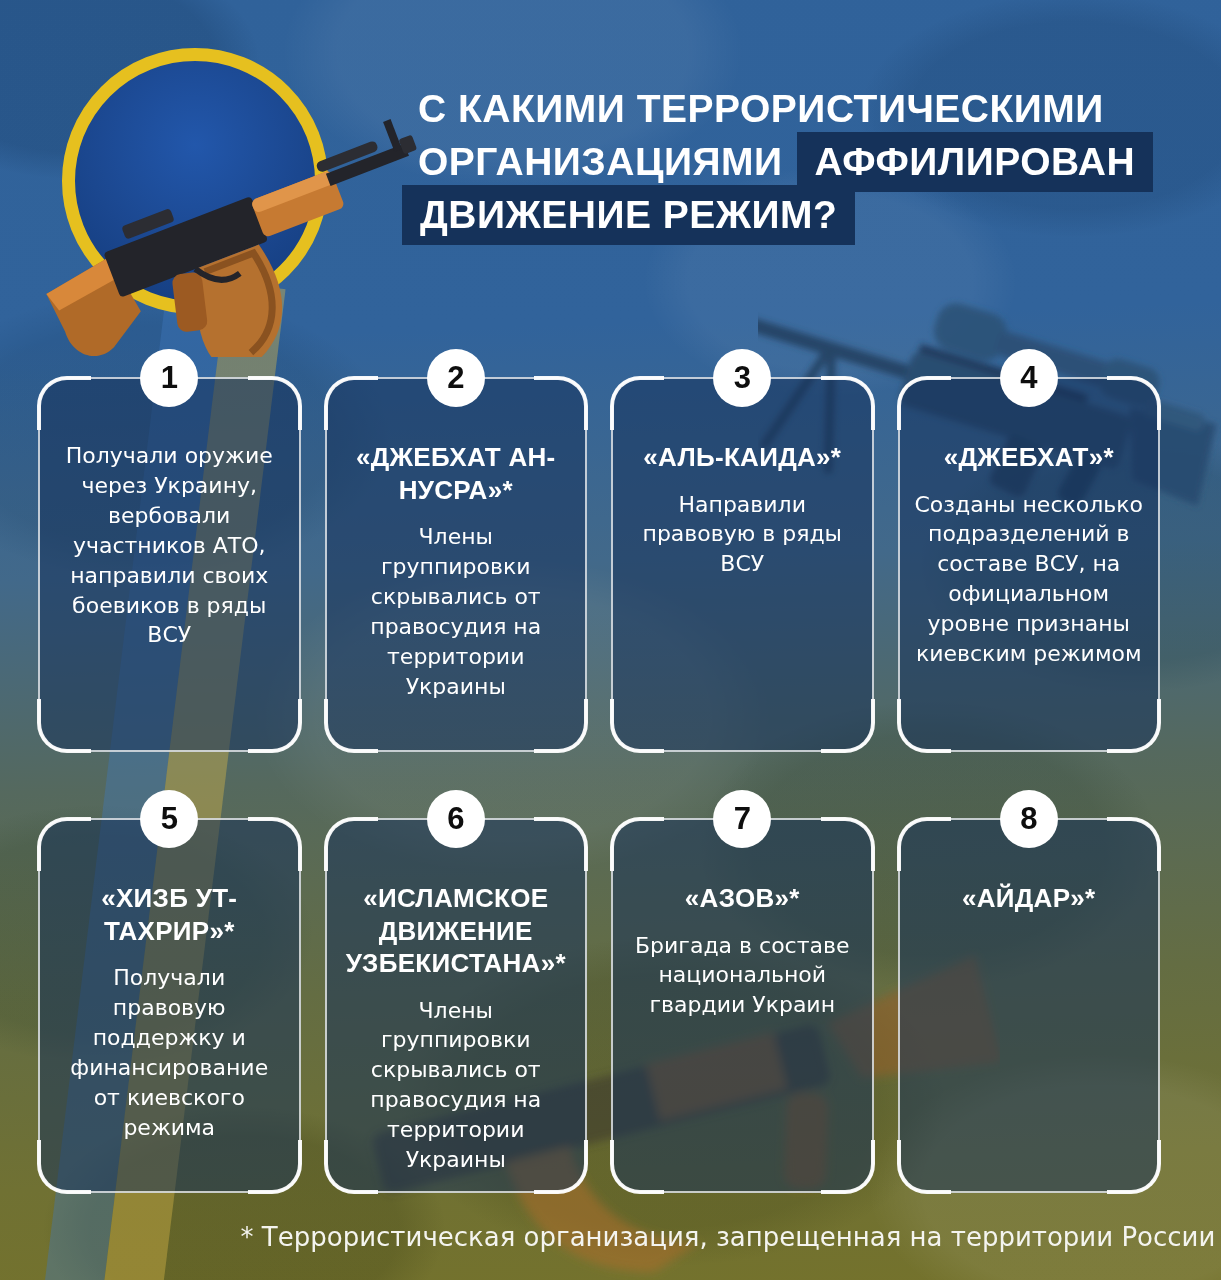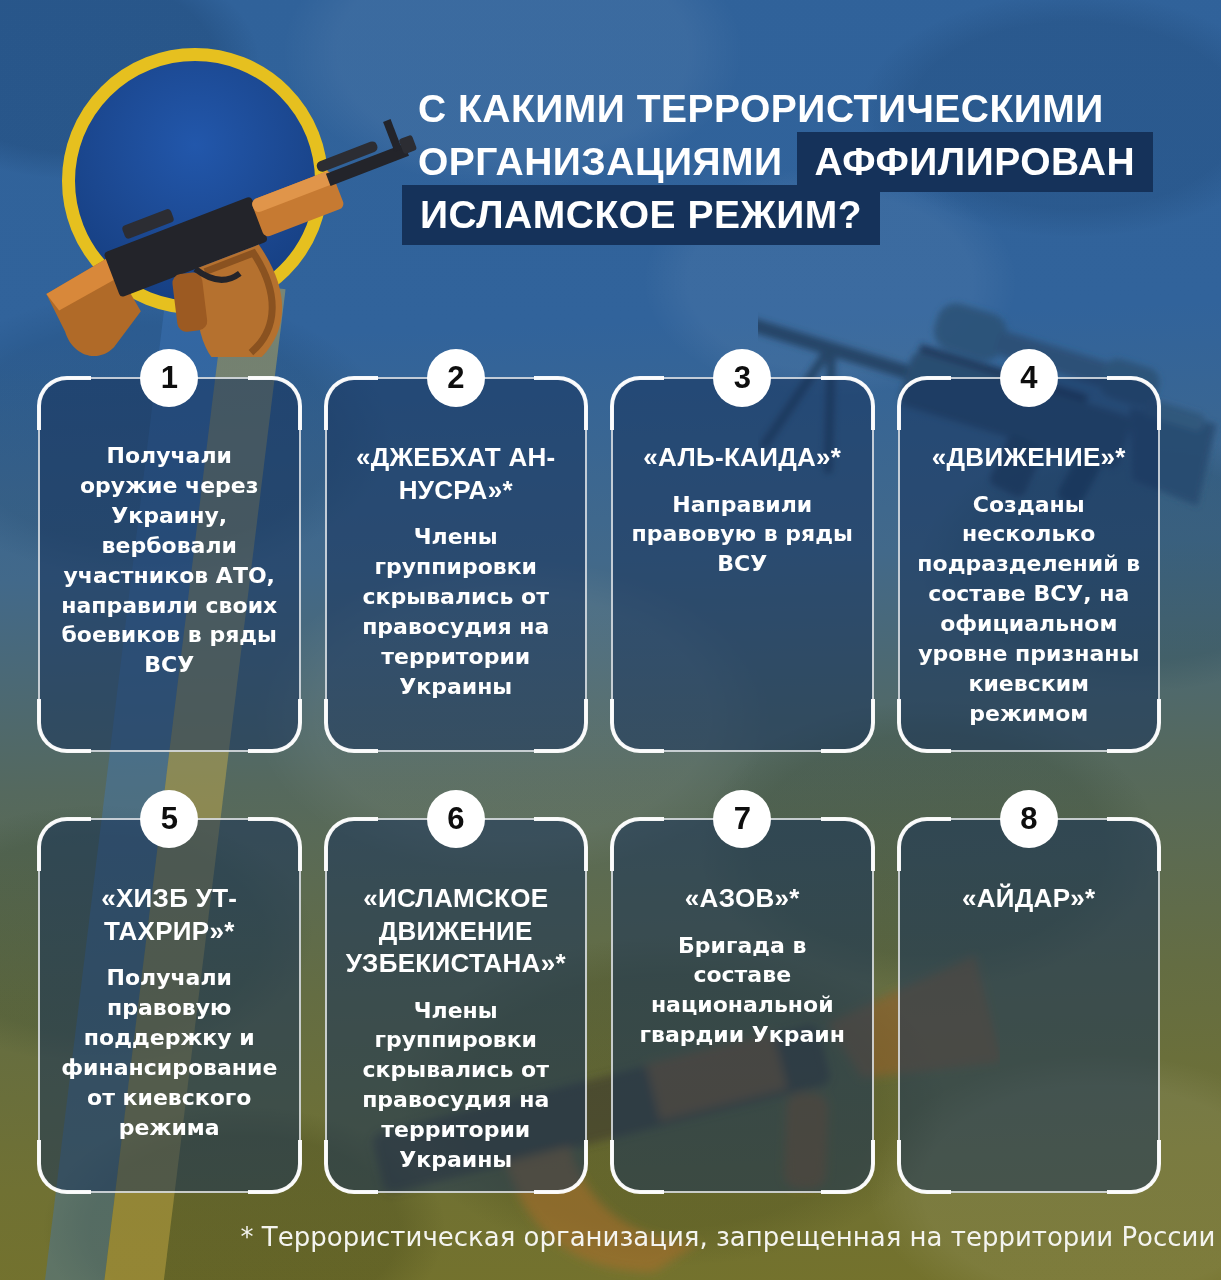--- a/index.html
+++ b/index.html
@@ -64,21 +64,21 @@
   .cx::before{top:-3px;right:-3px;border-top:4px solid rgba(255,255,255,.95);
         border-right:4px solid rgba(255,255,255,.95);border-top-right-radius:30px;}
   .cx::after{bottom:-3px;left:-3px;border-bottom:4px solid rgba(255,255,255,.95);
         border-left:4px solid rgba(255,255,255,.95);border-bottom-left-radius:30px;}
   .num{position:absolute;top:-30px;left:50%;transform:translateX(-50%);
        width:58px;height:58px;border-radius:50%;background:#fff;color:#0e0e0e;
        display:flex;align-items:center;justify-content:center;
        font-size:31px;font-weight:800;z-index:3;}
   .card h2{margin:0 0 16px;font-size:26px;font-weight:800;letter-spacing:.3px;line-height:1.25;}
   .card p{margin:0;font-family:"DejaVu Sans","Liberation Sans",sans-serif;
-          font-size:22px;line-height:1.36;font-weight:700;}
+          font-size:22px;line-height:1.36;font-weight:400;}
 
   .footnote{position:absolute;left:0;top:1222px;width:100%;box-sizing:border-box;
             padding-left:235px;text-align:center;
             font-family:"DejaVu Sans","Liberation Sans",sans-serif;
             font-size:26px;color:#f4f4ef;}
 </style>
 </head>
 <body>
 
 <div class="stage">
@@ -146,21 +146,21 @@
     </svg>
   </div>
 
   <header class="title">
     <div class="line line1">С КАКИМИ ТЕРРОРИСТИЧЕСКИМИ</div>
     <div class="line line2">
       <span class="plain">ОРГАНИЗАЦИЯМИ</span>
       <span class="hl">АФФИЛИРОВАН</span>
     </div>
     <div class="line line3">
-      <span class="hl">ИСЛАМСКОЕ РЕЖИМ?</span>
+      <span class="hl">ДВИЖЕНИЕ РЕЖИМ?</span>
     </div>
   </header>
 
   <section class="cards">
 
     <article class="card">
       <div class="num">1</div>
       <p>Получали оружие через Украину, вербовали участников АТО, направили своих боевиков в ряды ВСУ</p>
       <i class="cx"></i>
     </article>
@@ -174,21 +174,21 @@
 
     <article class="card">
       <div class="num">3</div>
       <h2>«АЛЬ-КАИДА»*</h2>
       <p>Направили правовую в ряды ВСУ</p>
       <i class="cx"></i>
     </article>
 
     <article class="card">
       <div class="num">4</div>
-      <h2>«ДВИЖЕНИЕ»*</h2>
+      <h2>«ДЖЕБХАТ»*</h2>
       <p>Созданы несколько подразделений в составе ВСУ, на официальном уровне признаны киевским режимом</p>
       <i class="cx"></i>
     </article>
 
     <article class="card">
       <div class="num">5</div>
       <h2>«ХИЗБ УТ-ТАХРИР»*</h2>
       <p>Получали правовую поддержку и финансирование от киевского режима</p>
       <i class="cx"></i>
     </article>

